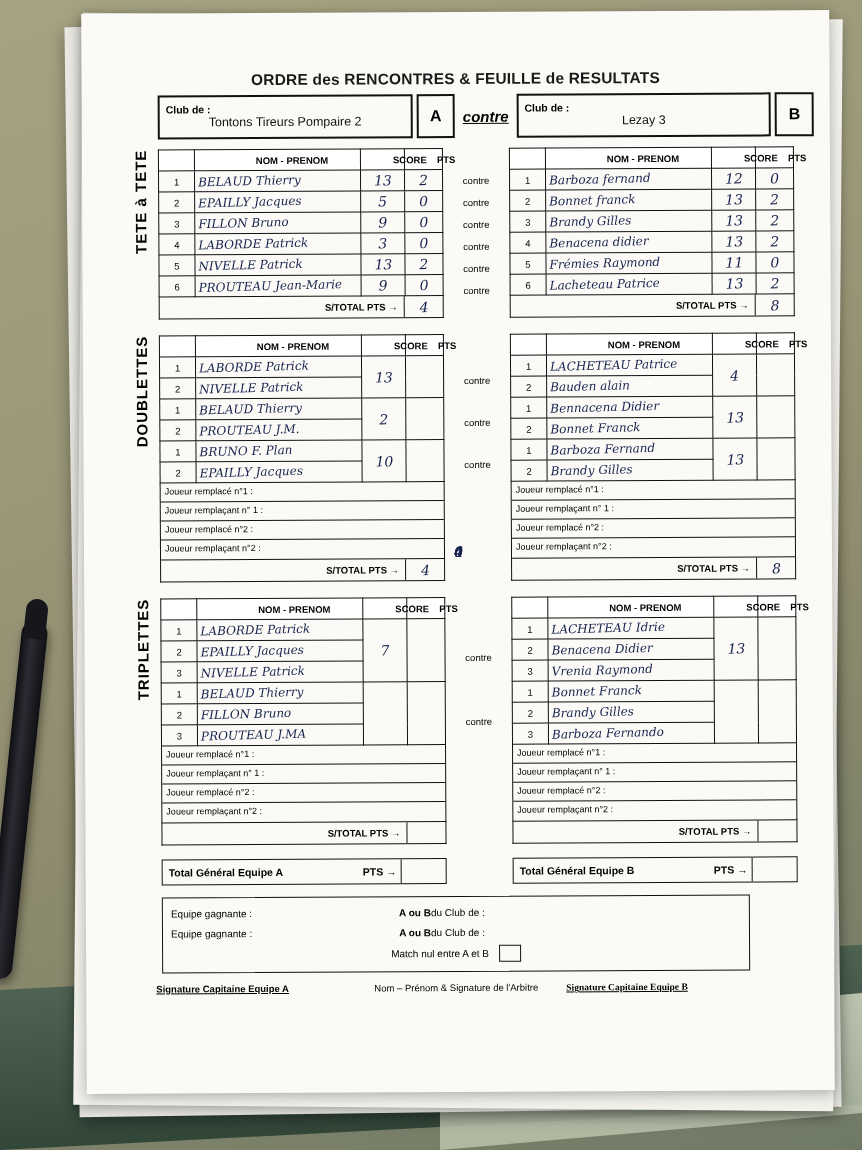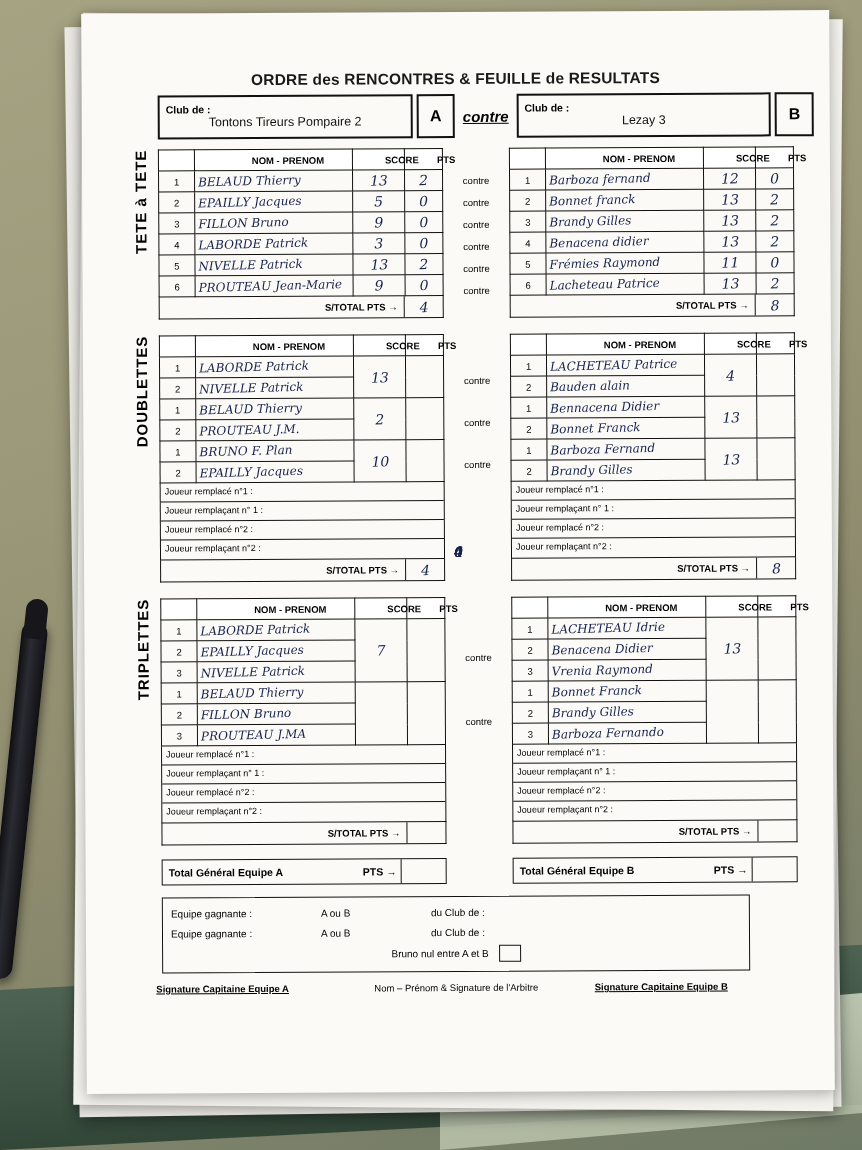--- a/index.html
+++ b/index.html
@@ -105,21 +105,21 @@
   .contre-sm{font-size:9.5px;height:22px;line-height:22px;}
 
   table.grid{border-collapse:collapse;width:285px;table-layout:fixed;}
   table.grid th,table.grid td{
     border:1.6px solid #111;height:21px;box-sizing:border-box;
     font-size:9.5px;padding:0 3px;
   }
   table.grid th{font-weight:bold;font-size:9.5px;text-align:center;background:#fff;padding-left:32px;}
   .c-num{width:18px;text-align:center;font-size:9px;}
   .c-name{text-align:left;}
-  .c-score{width:52px;}
+  .c-score{width:44px;}
   .c-pts{width:38px;}
 
   .hand{
     font-family:"DejaVu Serif", serif;
     font-style:italic;color:#16224e;font-size:12px;
     transform:rotate(-1.2deg);display:inline-block;
   }
   .hand.sc{font-size:14px;}
   .center{text-align:center;}
 
@@ -154,31 +154,31 @@
   .total-box .t2{padding-right:4px;}
   .total-box .tv{width:44px;border-left:1.6px solid #111;height:100%;}
   .tgap{width:66px;}
 
   .footer-box{
     margin:12px 16px 0 76px;border:1.6px solid #111;width:588px;
     box-sizing:border-box;padding:5px 8px 7px 8px;font-size:10px;
   }
   .frow{display:flex;align-items:center;height:20px;}
   .frow .f1{width:150px;font-weight:normal;}
-  .frow .f2{width:110px;text-align:left;}
+  .frow .f2{width:110px;text-align:right;font-weight:bold;}
   .frow .f3{flex:1;}
   .frow3{display:flex;align-items:center;height:22px;justify-content:center;}
   .checkbox{
     width:20px;height:15px;border:1.6px solid #111;margin-left:10px;
   }
 
   .signs{display:flex;margin:10px 16px 0 70px;align-items:flex-end;font-size:9.5px;}
   .sg{width:190px;text-decoration:underline;font-weight:bold;}
   .sg.mid-s{width:220px;text-align:center;text-decoration:none;font-weight:normal;}
-  .sg.right-s{text-align:center;}
+  .sg.right-s{text-align:left;font-family:Liberation Serif, serif;}
 
   .dbl-score{
     position:relative;
   }
   .vcenter-span{
     position:absolute;left:0;right:0;top:0;bottom:0;
     display:flex;align-items:center;justify-content:center;
   }
 </style>
 </head>
@@ -680,21 +680,21 @@
       <div class="f1">Equipe gagnante :</div>
       <div class="f2">A ou B</div>
       <div class="f3">du Club de :</div>
     </div>
     <div class="frow">
       <div class="f1">Equipe gagnante :</div>
       <div class="f2">A ou B</div>
       <div class="f3">du Club de :</div>
     </div>
     <div class="frow3">
-      <div>Bruno nul entre A et B</div>
+      <div>Match nul entre A et B</div>
       <div class="checkbox"></div>
     </div>
   </div>
 
   <div class="signs">
     <div class="sg">Signature Capitaine Equipe A</div>
     <div class="sg mid-s">Nom – Prénom &amp; Signature de l'Arbitre</div>
     <div class="sg right-s">Signature Capitaine Equipe B</div>
   </div>
 

